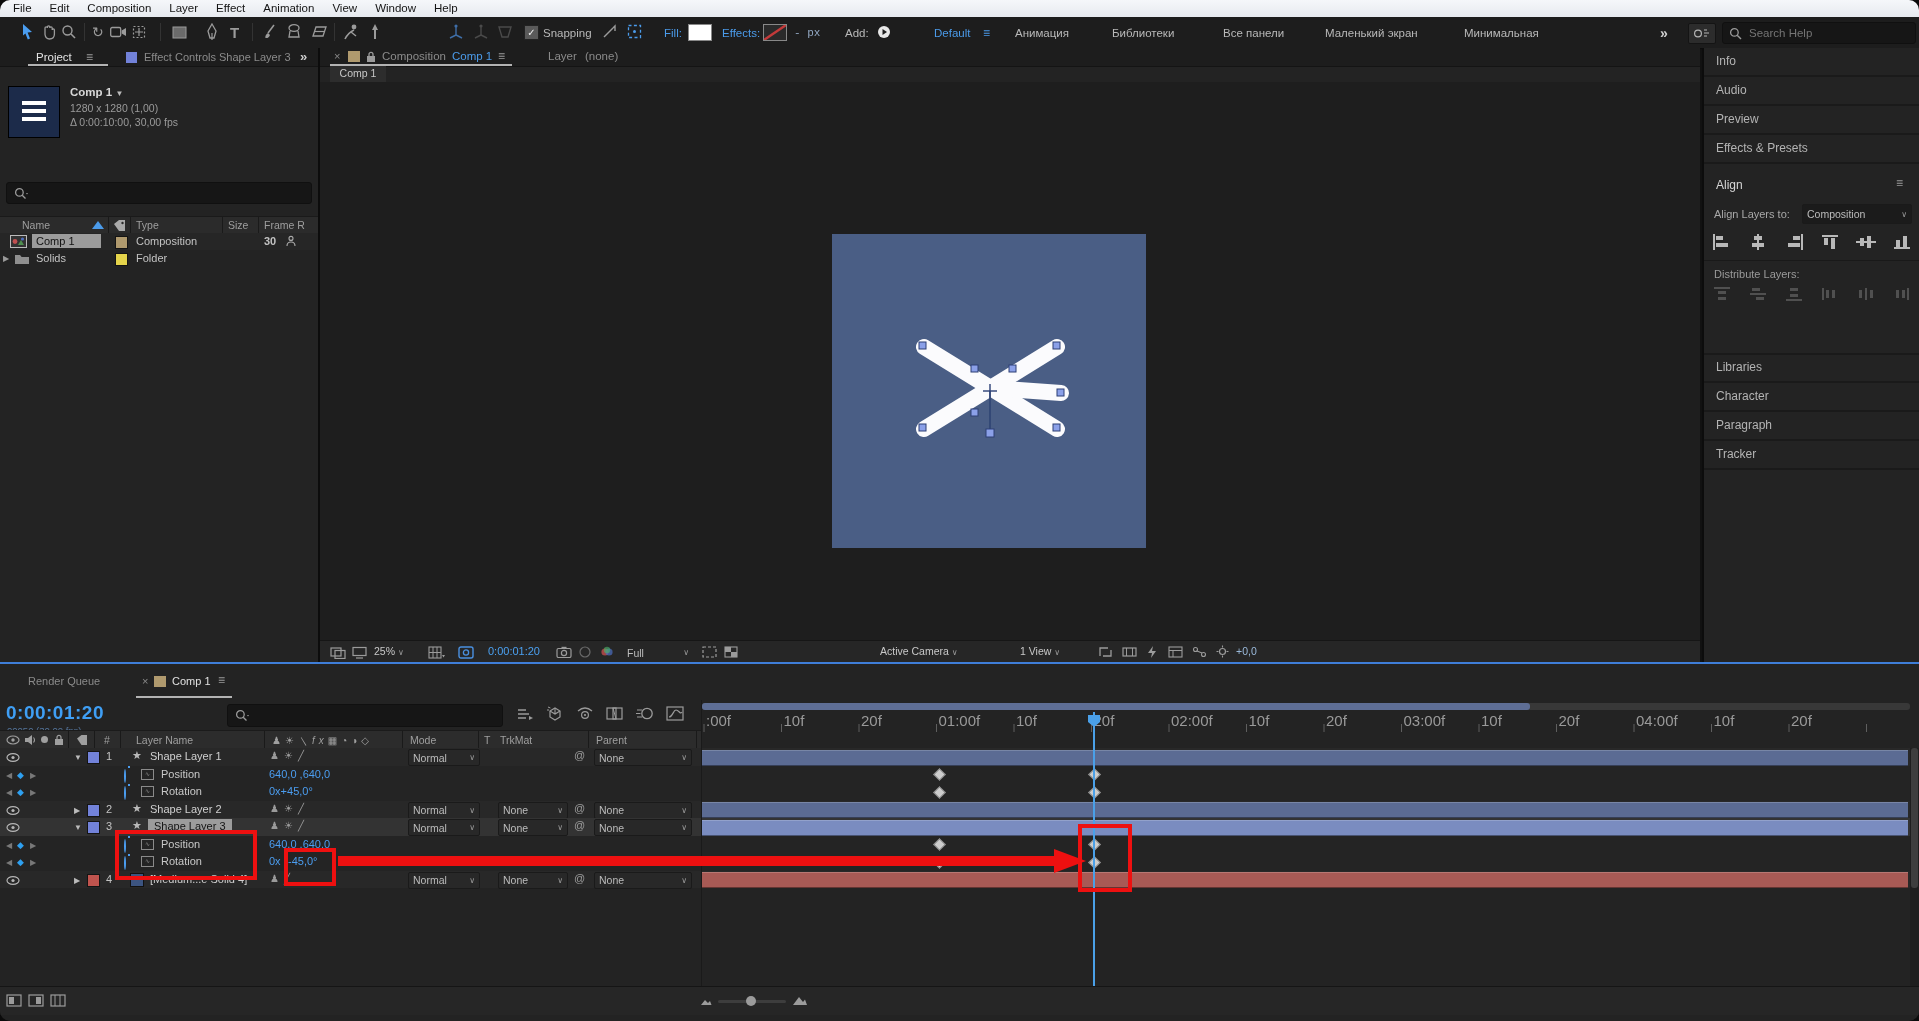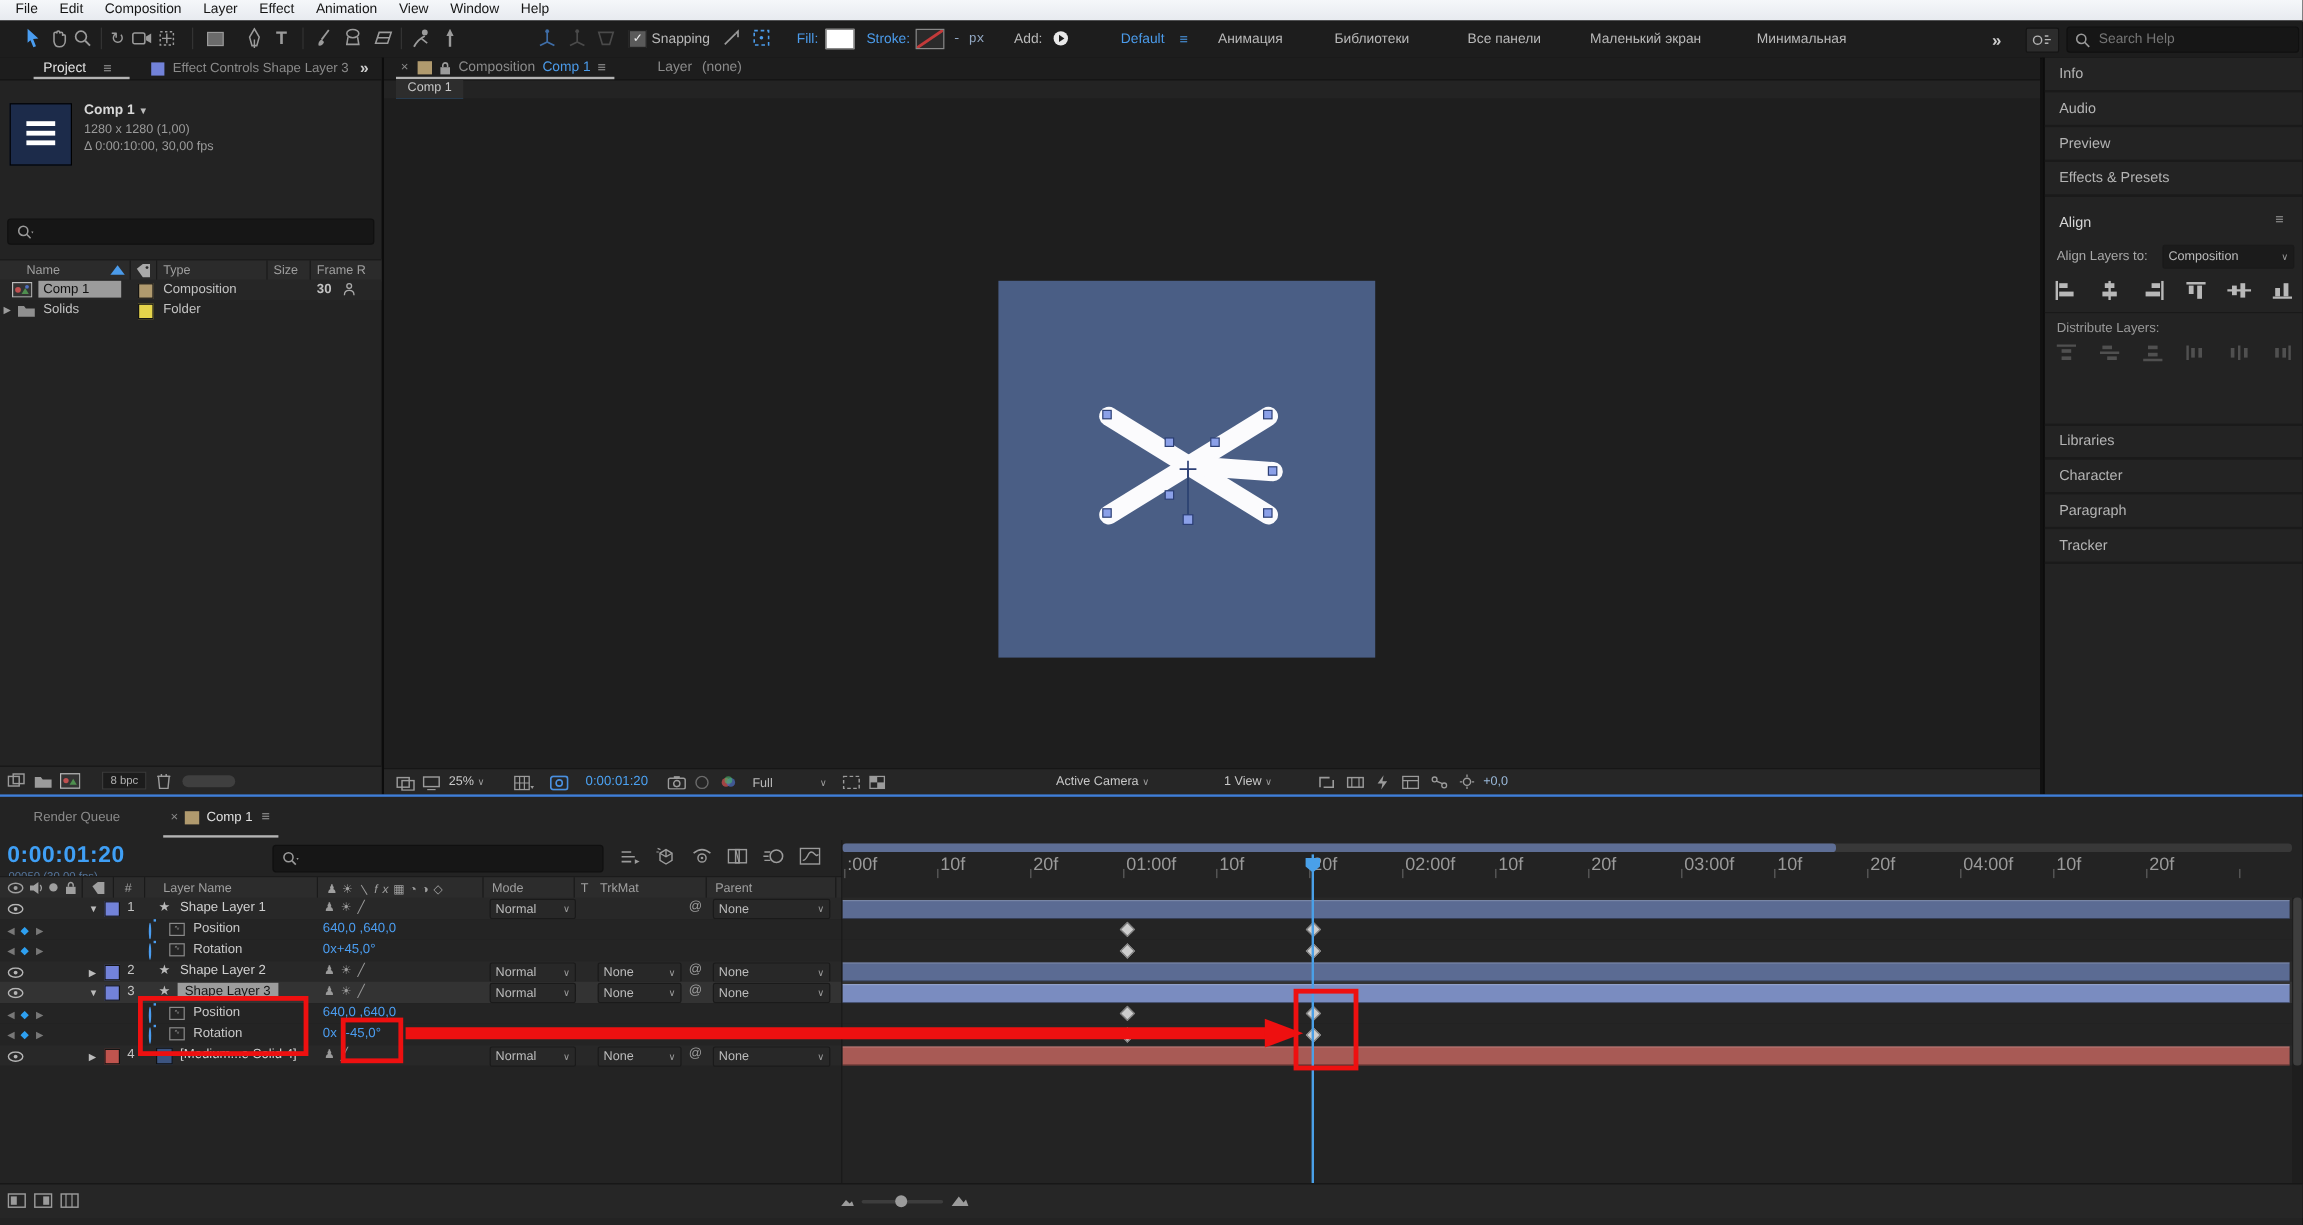--- a/index.html
+++ b/index.html
@@ -1,17 +1,17 @@
 <!DOCTYPE html>
 <html><head>
 <meta charset="utf-8">
 <style>
   html,body{margin:0;padding:0;background:#0b0b0b;}
   #app{position:relative;width:1919px;height:1021px;overflow:hidden;background:#111;
-       font-family:"Liberation Sans",sans-serif;color:#c3c3c3;font-size:11px;}
+       font-family:"Liberation Sans",sans-serif;color:#c3c3c3;font-size:11px;border-radius:10px;}
   .a{position:absolute;}
   .tx{color:#c3c3c3;}
   .dim{color:#8b8b8b;}
   .blue{color:#4b9bea;}
   .vblue{color:#4b9df0;text-align:right;}
   .panel{background:#232323;}
   .dd{display:inline-flex;align-items:center;justify-content:space-between;background:#282828;
       border:1px solid #1a1a1a;border-radius:2px;padding:0 4px;height:15px;color:#bcbcbc;font-size:10.5px;}
   .dd .car{color:#9a9a9a;font-size:8px;margin-left:5px;}
   .ico{color:#9b9b9b;font-size:12px;line-height:1;}
@@ -155,21 +155,21 @@
       </span>
     <span class="a" style="left:627px;top:7px;">
       <svg width="15" height="15">
           <rect x="1.5" y="1.5" width="12" height="12" fill="none" stroke="#4b9bea" stroke-width="1.3" stroke-dasharray="3 2.4"></rect>
           <circle cx="7.5" cy="7.5" r="1.5" fill="#4b9bea"></circle>
         </svg>
       </span>
 
     <span class="a blue" style="left:664px;top:10px;font-size:11.5px;">Fill:</span>
     <span class="a" style="left:688px;top:7px;width:22px;height:15px;background:#fff;border:1px solid #888;"></span>
-    <span class="a blue" style="left:722px;top:10px;font-size:11.5px;">Stroke:</span>
+    <span class="a blue" style="left:722px;top:10px;font-size:11.5px;">Effects:</span>
     <span class="a" style="left:763px;top:7px;width:22px;height:15px;background:#2a2a2a;border:1px solid #888;overflow:hidden;">
       <svg width="22" height="15">
           <line x1="0" y1="15" x2="22" y2="0" stroke="#c23a3a" stroke-width="2.4"></line>
         </svg>
       </span>
     <span class="a" style="left:794px;top:10px;color:#93a9c4;font-size:11px;font-family:Liberation Mono, monospace;">- px</span>
     <span class="a tx" style="left:845px;top:10px;color:#b9b9b9;font-size:11.5px;">Add:</span>
     <span class="a" style="left:877px;top:8px;">
       <svg width="14" height="14">
           <circle cx="7" cy="7" r="6" fill="#e8e8e8"></circle>
@@ -267,42 +267,20 @@
     <div class="a" style="left:0;top:202px;width:318px;height:17px;">
       <span class="a knav" style="left:3px;top:4px;color:#9a9a9a;">▶</span>
       <svg class="a" style="left:14px;top:2px;" width="16" height="13">
           <path d="M1 3 h5 l1.6 2 H15 v7 H1 Z" fill="#8f8f8f"></path>
         </svg>
       <span class="a tx" style="left:36px;top:2px;">Solids</span>
       <span class="a swatch" style="left:115px;top:3px;background:#e5d44b;"></span>
       <span class="a tx" style="left:136px;top:2px;">Folder</span>
     </div>
 
-    <div class="a" style="left:0;top:590px;width:318px;height:24px;background:#262626;border-top:1px solid #161616;">
-      <svg class="a" style="left:6px;top:5px;" width="16" height="14">
-          <rect x="1" y="3" width="9" height="8" fill="none" stroke="#9b9b9b" stroke-width="1.2"></rect>
-          <rect x="5" y="1" width="9" height="8" fill="none" stroke="#9b9b9b" stroke-width="1.2"></rect>
-        </svg>
-      <svg class="a" style="left:28px;top:5px;" width="16" height="14">
-          <path d="M1 3.5 h5 l1.6 2 H15 v7 H1 Z" fill="#9b9b9b"></path>
-        </svg>
-      <svg class="a" style="left:50px;top:5px;" width="17" height="14">
-          <rect x="0.5" y="0.8" width="16" height="12" fill="#333" stroke="#bbb"></rect>
-          <circle cx="5" cy="6.5" r="2.2" fill="#c05050"></circle>
-          <path d="M8 10 L11 5 L14 10 Z" fill="#4f8f4f"></path>
-        </svg>
-      <span class="a" style="left:85px;top:4px;background:#1c1c1c;border:1px solid #3a3a3a;color:#b0b0b0;font-size:9.5px;padding:1px 6px;">8 bpc</span>
-      <svg class="a" style="left:130px;top:4px;" width="13" height="15">
-          <path d="M2 4 h9 l-1 10 H3 Z" fill="none" stroke="#9b9b9b" stroke-width="1.2"></path>
-          <line x1="1" y1="4" x2="12" y2="4" stroke="#9b9b9b" stroke-width="1.2"></line>
-          <line x1="4.5" y1="4" x2="4.5" y2="2" stroke="#9b9b9b" stroke-width="1.2"></line>
-          <line x1="8.5" y1="4" x2="8.5" y2="2" stroke="#9b9b9b" stroke-width="1.2"></line>
-        </svg>
-      <span class="a" style="left:152px;top:7px;width:44px;height:10px;background:#3f3f3f;border-radius:5px;"></span>
-    </div>
   </div>
 
   <div class="a" style="left:320px;top:48px;width:1380px;height:614px;background:#232323;">
 
     <div class="a" style="left:0;top:0;width:1380px;height:18px;background:#1d1d1d;border-bottom:1px solid #141414;">
       <span class="a dim" style="left:14px;top:2px;font-size:11px;">×</span>
       <span class="a" style="left:28px;top:3px;width:12px;height:11px;background:#b09a6e;"></span>
       <svg class="a" style="left:46px;top:3px;" width="10" height="12">
           <rect x="1" y="5" width="8" height="6" fill="#9b9b9b"></rect>
           <path d="M3 5 V3.4 a2 2 0 0 1 4 0 V5" fill="none" stroke="#9b9b9b" stroke-width="1.3"></path>

